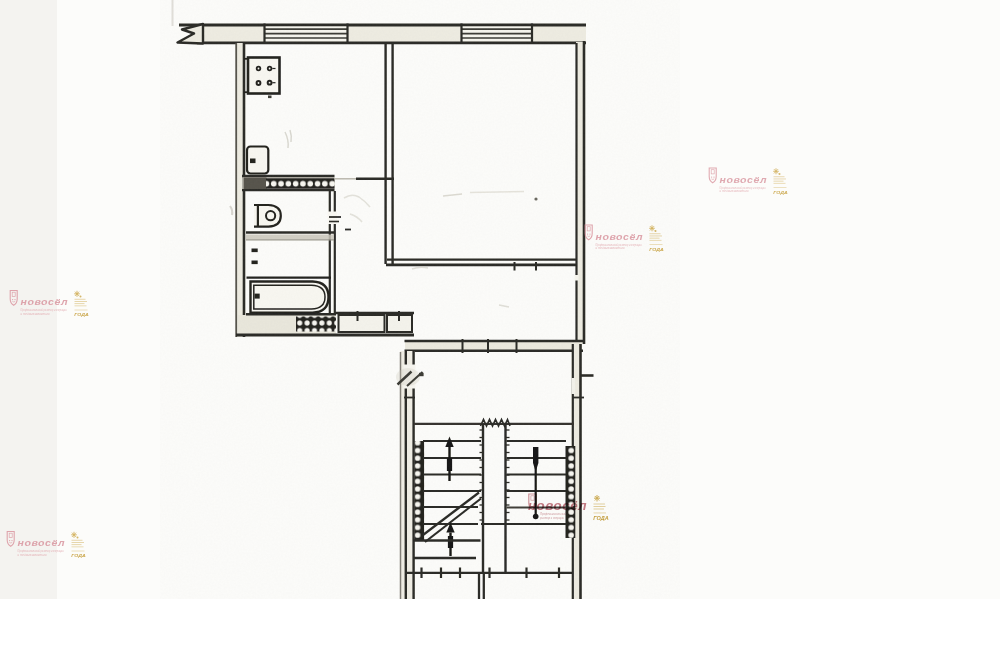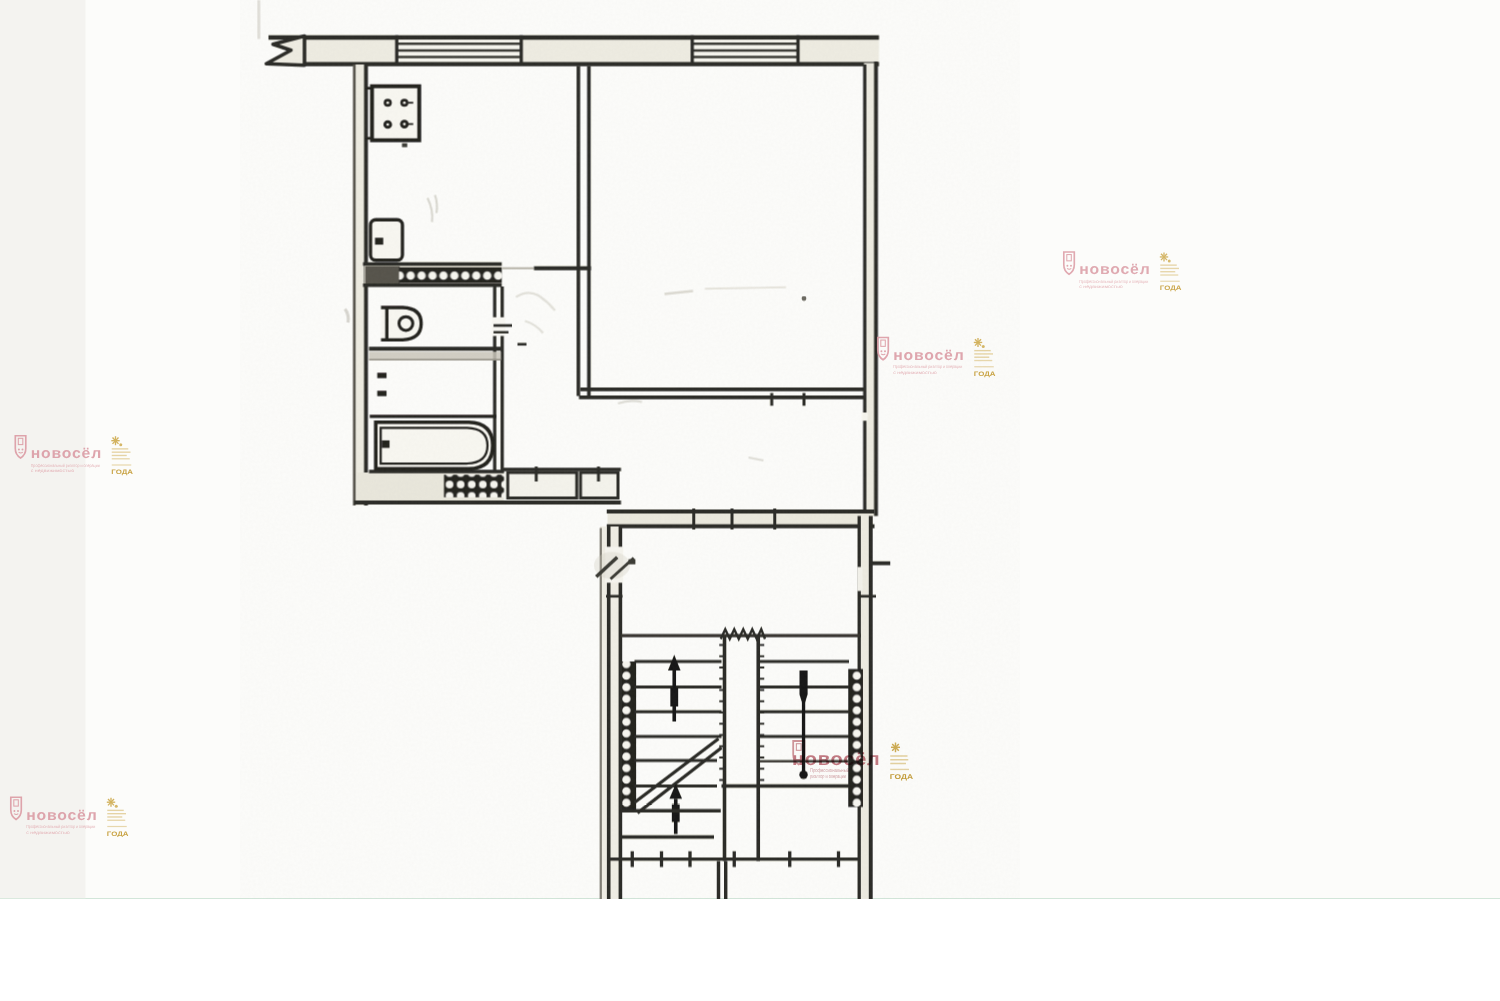--- a/index.html
+++ b/index.html
@@ -1,17 +1,17 @@
 <!DOCTYPE html>
 <html><head>
 <meta charset="utf-8">
 <style>
   html,body{margin:0;padding:0;background:#fff;}
-  #page{position:relative;width:1000px;height:599px;background:#15803d;overflow:hidden;
-        font-family:"Liberation Sans",sans-serif;}
+  #page{position:relative;width:1000px;height:599px;background:#5eead4;overflow:hidden;
+        font-family:"Liberation Sans",sans-serif;font-style:italic;}
   svg{position:absolute;left:0;top:0;}
 </style>
 </head>
 <body>
 <div id="page">
 <svg width="1000" height="667" viewBox="0 0 1000 667">
 <defs>
   <filter id="paperNoise" x="0" y="0" width="100%" height="100%">
     <feTurbulence type="fractalNoise" baseFrequency="0.55" numOctaves="2" seed="7" result="n"></feTurbulence>
     <feColorMatrix in="n" type="matrix" values="0 0 0 0 0.45  0 0 0 0 0.44  0 0 0 0 0.40  0 0 0 0.9 0"></feColorMatrix>

